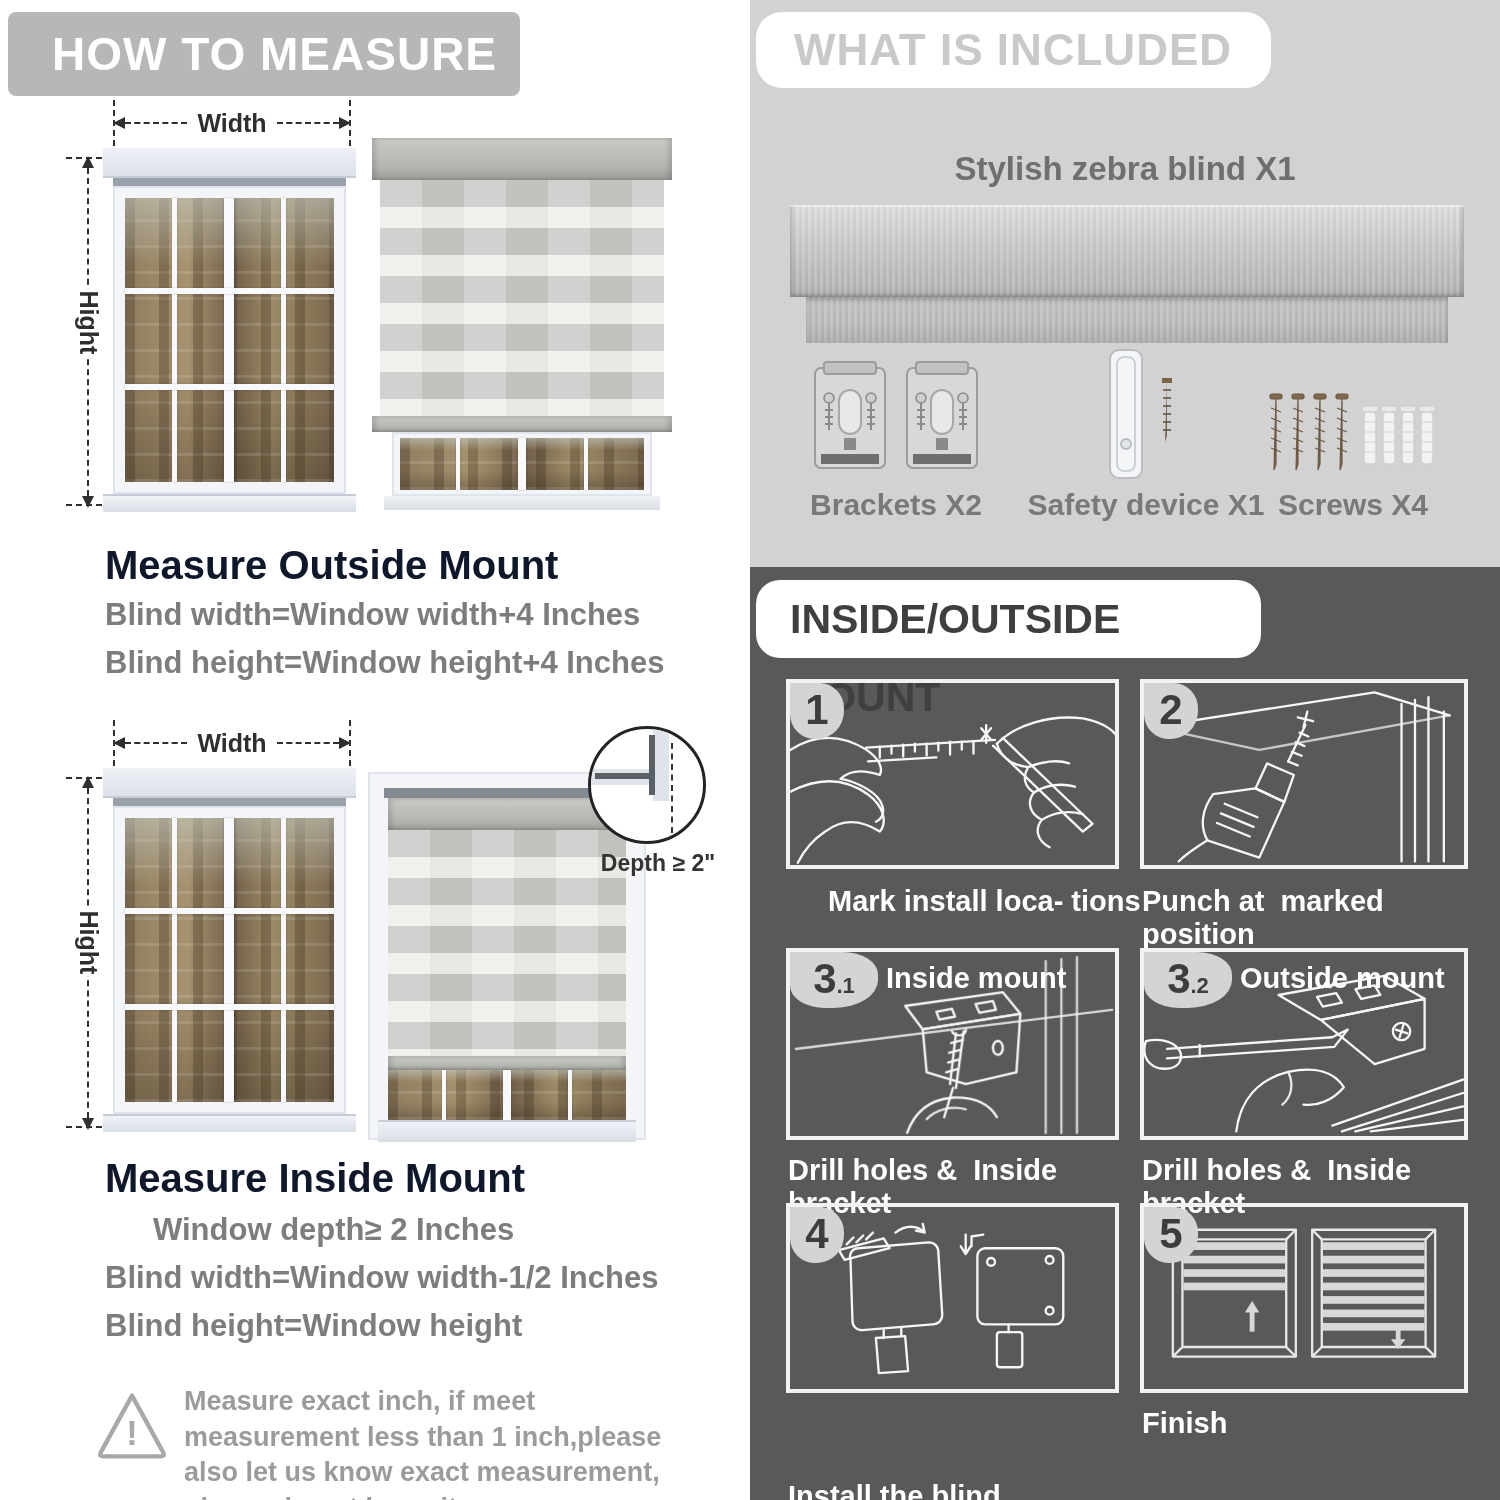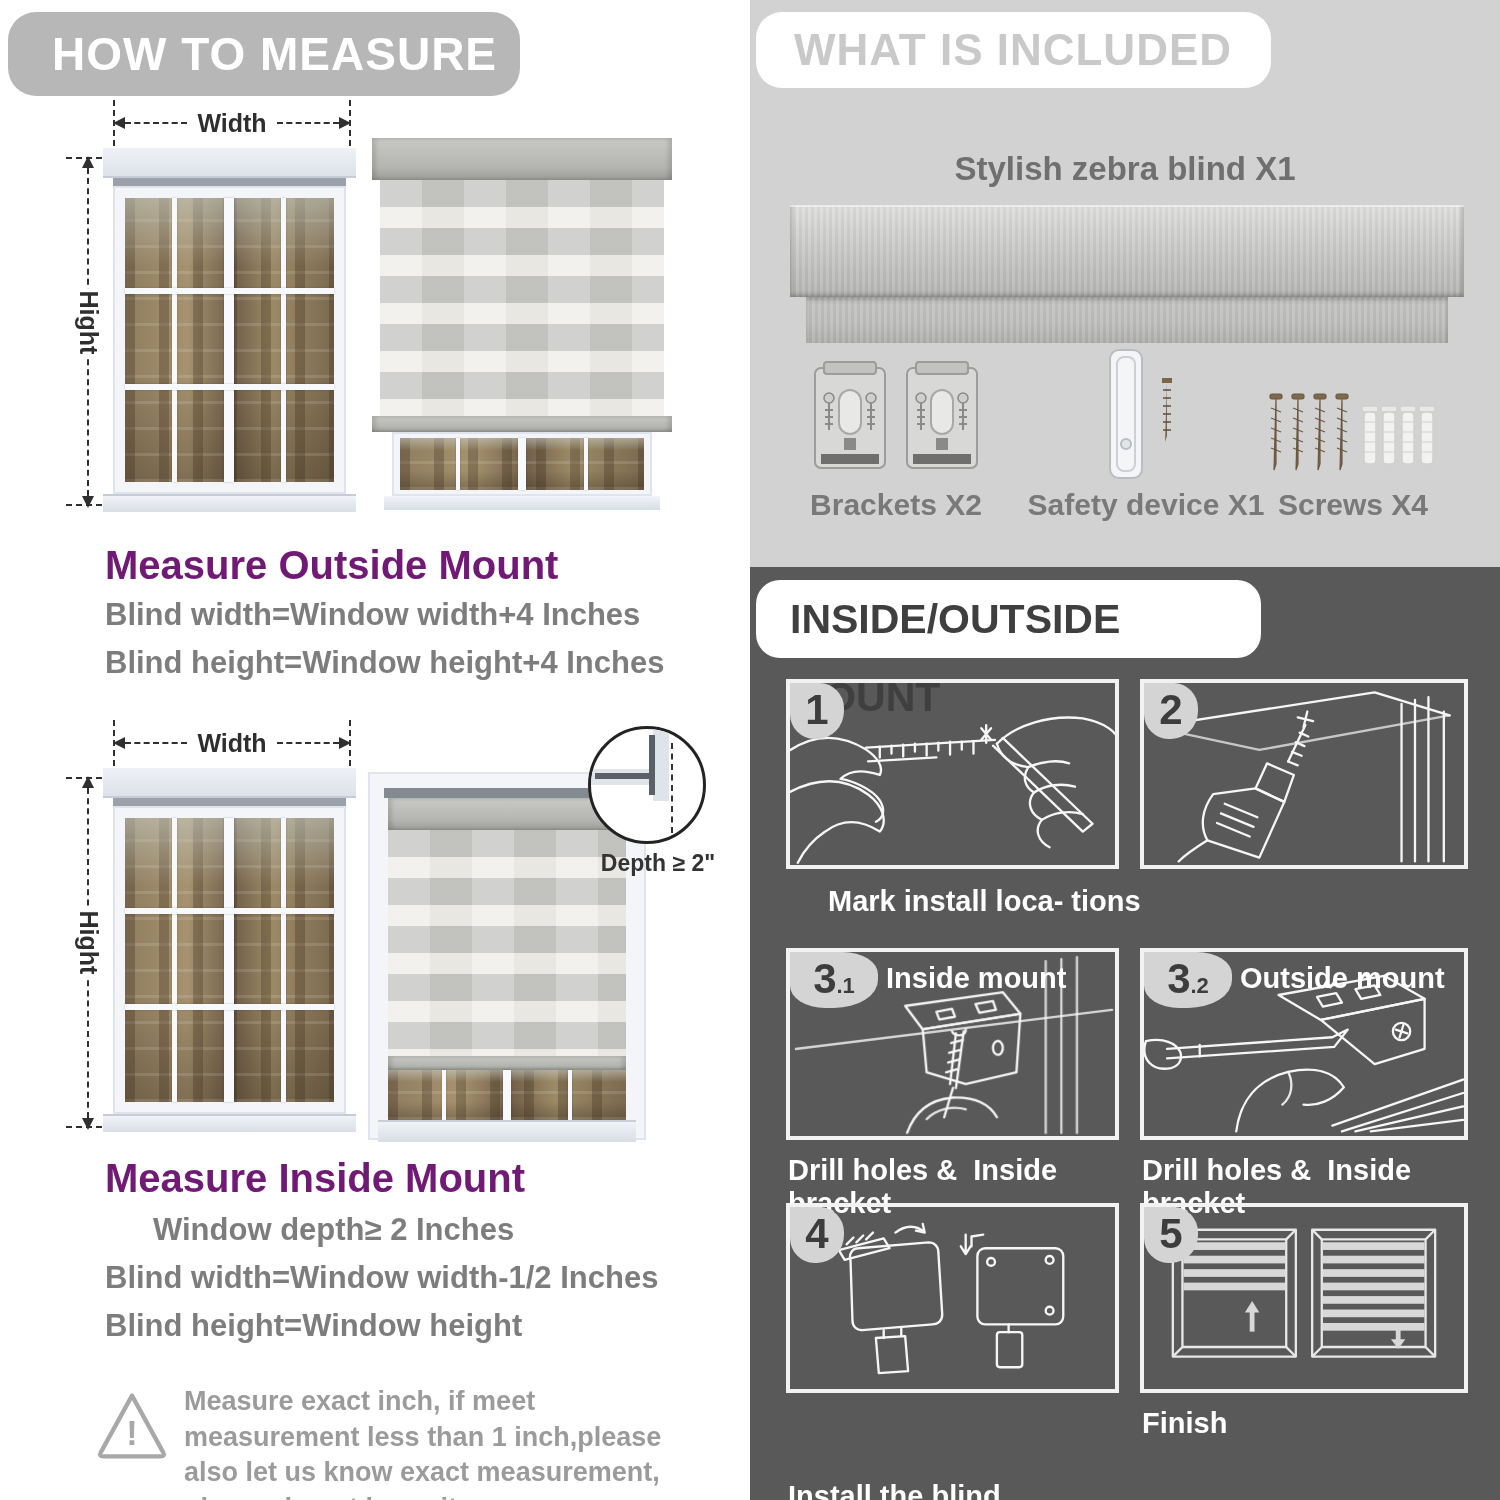--- a/index.html
+++ b/index.html
@@ -1,21 +1,21 @@
 <!DOCTYPE html>
 <html><head>
 <meta charset="utf-8">
 <style>
   html,body{margin:0;padding:0;background:#ffffff;}
   .canvas{position:relative;width:1500px;height:1500px;overflow:hidden;
           font-family:"Liberation Sans",sans-serif;background:#ffffff;}
   .abs{position:absolute;}
 
   
-  .h2m-header{left:8px;top:12px;width:512px;height:84px;background:#b7b7b7;border-radius:28px;
+  .h2m-header{left:8px;top:12px;width:512px;height:84px;background:#b7b7b7;border-radius:8px;
               color:#ffffff;font-size:46px;font-weight:bold;line-height:84px;padding-left:44px;
               letter-spacing:1px;box-sizing:border-box;}
   .wii-bg{left:750px;top:0;width:750px;height:567px;background:#d2d2d2;}
   .wii-header{left:756px;top:12px;width:515px;height:76px;background:#ffffff;border-radius:26px;
               color:#c9c9c9;font-size:44px;font-weight:bold;line-height:76px;padding-left:38px;
               letter-spacing:1px;box-sizing:border-box;}
   .dark-bg{left:750px;top:567px;width:750px;height:933px;background:#595959;}
   .mount-header{left:756px;top:580px;width:505px;height:78px;background:#ffffff;border-radius:24px;
               color:#3f3f3f;font-size:41px;font-weight:bold;line-height:78px;padding-left:34px;
               box-sizing:border-box;}
@@ -84,21 +84,21 @@
   .depthc{left:588px;top:726px;width:112px;height:112px;border:3px solid #232323;border-radius:50%;
      background:#ffffff;overflow:hidden;}
   .depthc .fv{position:absolute;left:62px;top:0;width:16px;height:72px;background:#dfe3ea;}
   .depthc .fh{position:absolute;left:0;top:40px;width:70px;height:16px;background:#dfe3ea;}
   .depthc .dv{position:absolute;left:58px;top:6px;width:6px;height:60px;background:#596066;}
   .depthc .dh{position:absolute;left:4px;top:44px;width:58px;height:6px;background:#596066;}
   .depthc .dash{position:absolute;left:80px;top:14px;height:90px;border-left:2px dashed #333333;}
   .depth-lbl{left:590px;top:850px;width:136px;text-align:center;font-size:23px;font-weight:bold;color:#333333;}
 
   
-  .mheading{font-size:40px;font-weight:bold;color:#701a75;}
+  .mheading{font-size:40px;font-weight:bold;color:#0f172a;}
   .mline{font-size:31px;font-weight:bold;color:#7d7d7d;}
   .warn-text{font-size:27px;font-weight:bold;color:#9b9b9b;line-height:1.32;}
 
   .product-lbl{left:750px;top:150px;width:750px;text-align:center;font-size:33px;font-weight:bold;color:#6f6f6f;}
   .bar-main{left:790px;top:205px;width:674px;height:92px;
      background:
        repeating-linear-gradient(90deg,rgba(255,255,255,.10) 0 3px,rgba(0,0,0,.03) 3px 6px),
        linear-gradient(180deg,#dededc 0%,#c9c9c7 45%,#b3b3b1 100%);
      box-shadow:inset 0 2px 0 rgba(255,255,255,.6),inset 0 -3px 4px rgba(0,0,0,.18),
                 inset 3px 0 3px rgba(0,0,0,.10),inset -3px 0 3px rgba(0,0,0,.10);}
@@ -381,20 +381,21 @@
         <path d="M128,80 L156,92 L146,120 L116,106 Z"></path>
         <path d="M116,106 L146,120 L120,178 L66,160 C58,146 60,128 72,112 Z"></path>
         <path d="M84,122 L118,136 M80,132 L114,146 M76,142 L110,156"></path>
         <path d="M66,160 C50,170 40,178 36,182"></path>
       </g>
     </svg>
     <div class="badge badge-s">
       <span class="n">2</span>
       </div>
   </div>
+  <div class="abs caption" style="left:1142px;top:885px;width:340px;">Punch at  marked position</div>
 
   <div class="abs panel" style="left:786px;top:948px;width:333px;height:192px;">
     <svg class="stepsvg" viewBox="0 0 333 182">
       <g stroke="#ffffff" stroke-width="2.4" fill="none" stroke-linecap="round" stroke-linejoin="round" opacity="0.95">
         <path d="M6,96 L330,56" opacity="0.8"></path>
         <path d="M262,6 L262,182 M278,4 L278,182 M294,2 L294,182" opacity="0.8"></path>
         <path d="M118,52 L218,38 L236,60 L136,76 Z"></path>
         <path d="M136,76 L236,60 L232,120 L180,132 L140,120 Z"></path>
         <path d="M150,58 l16,-3 l3,8 l-16,3 Z"></path>
         <path d="M190,50 l18,-3 l3,9 l-17,3 Z"></path>

